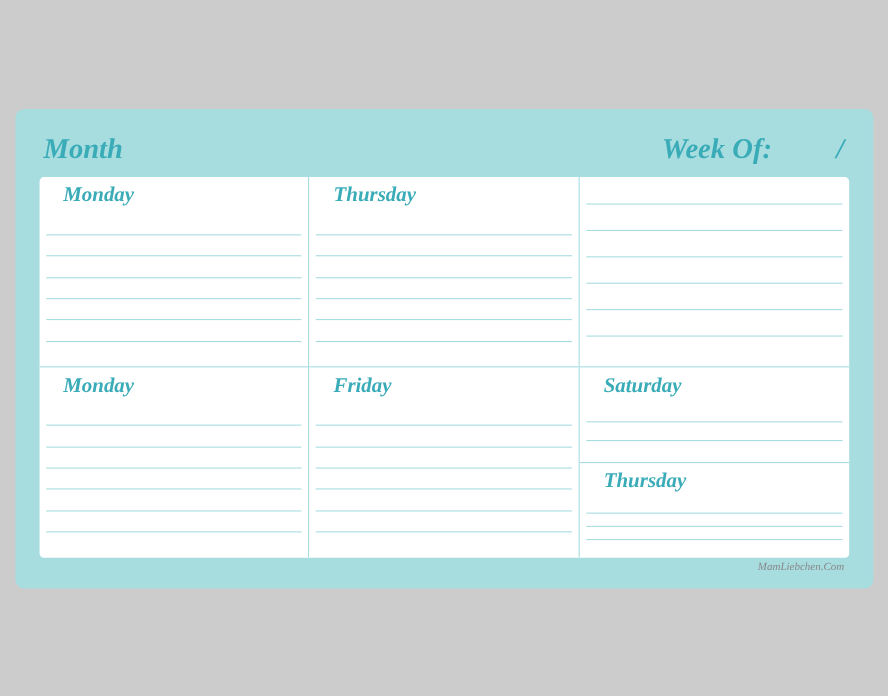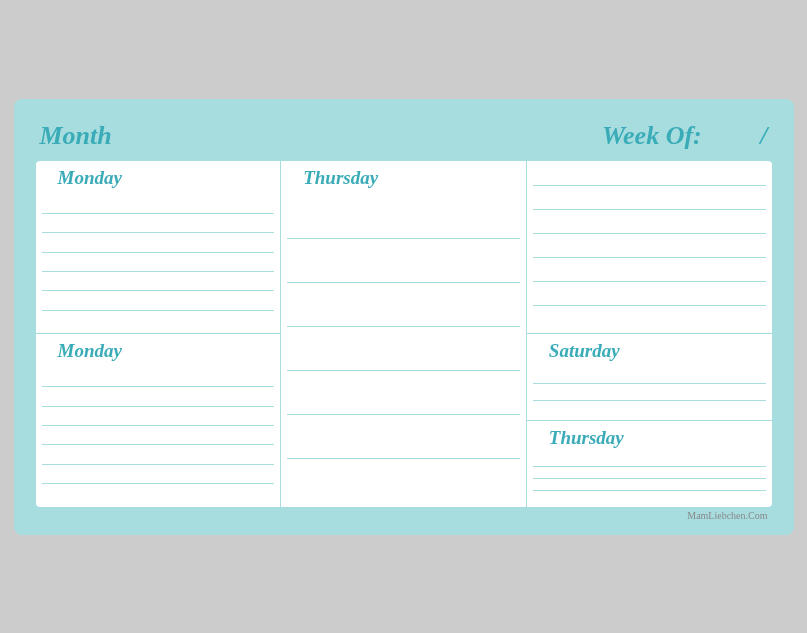--- a/index.html
+++ b/index.html
@@ -96,20 +96,21 @@
     .line:last-child {
       border-bottom: none;
     }
 
     .watermark {
       position: absolute;
       bottom: 8px;
       right: 20px;
       color: #888;
       font-size: 10px;
+      font-style: italic;
     }
 
     
     .saturday-section {
       flex: 1;
       display: flex;
       flex-direction: column;
     }
 
     .sunday-section {
@@ -171,20 +172,32 @@
           <div class="line"></div>
           <div class="line"></div>
           <div class="line"></div>
           <div class="line"></div>
           <div class="line"></div>
           <div class="line"></div>
           <div class="line"></div>
         </div>
       </div>
 
+      <div class="day-section">
+        <div class="day-name">Friday</div>
+        <div class="lines-area">
+          <div class="line"></div>
+          <div class="line"></div>
+          <div class="line"></div>
+          <div class="line"></div>
+          <div class="line"></div>
+          <div class="line"></div>
+          <div class="line"></div>
+        </div>
+      </div>
 
     </div>
 
     <div class="day-column">
 
       <div class="day-section">
         <div class="lines-area">
           <div class="line"></div>
           <div class="line"></div>
           <div class="line"></div>

